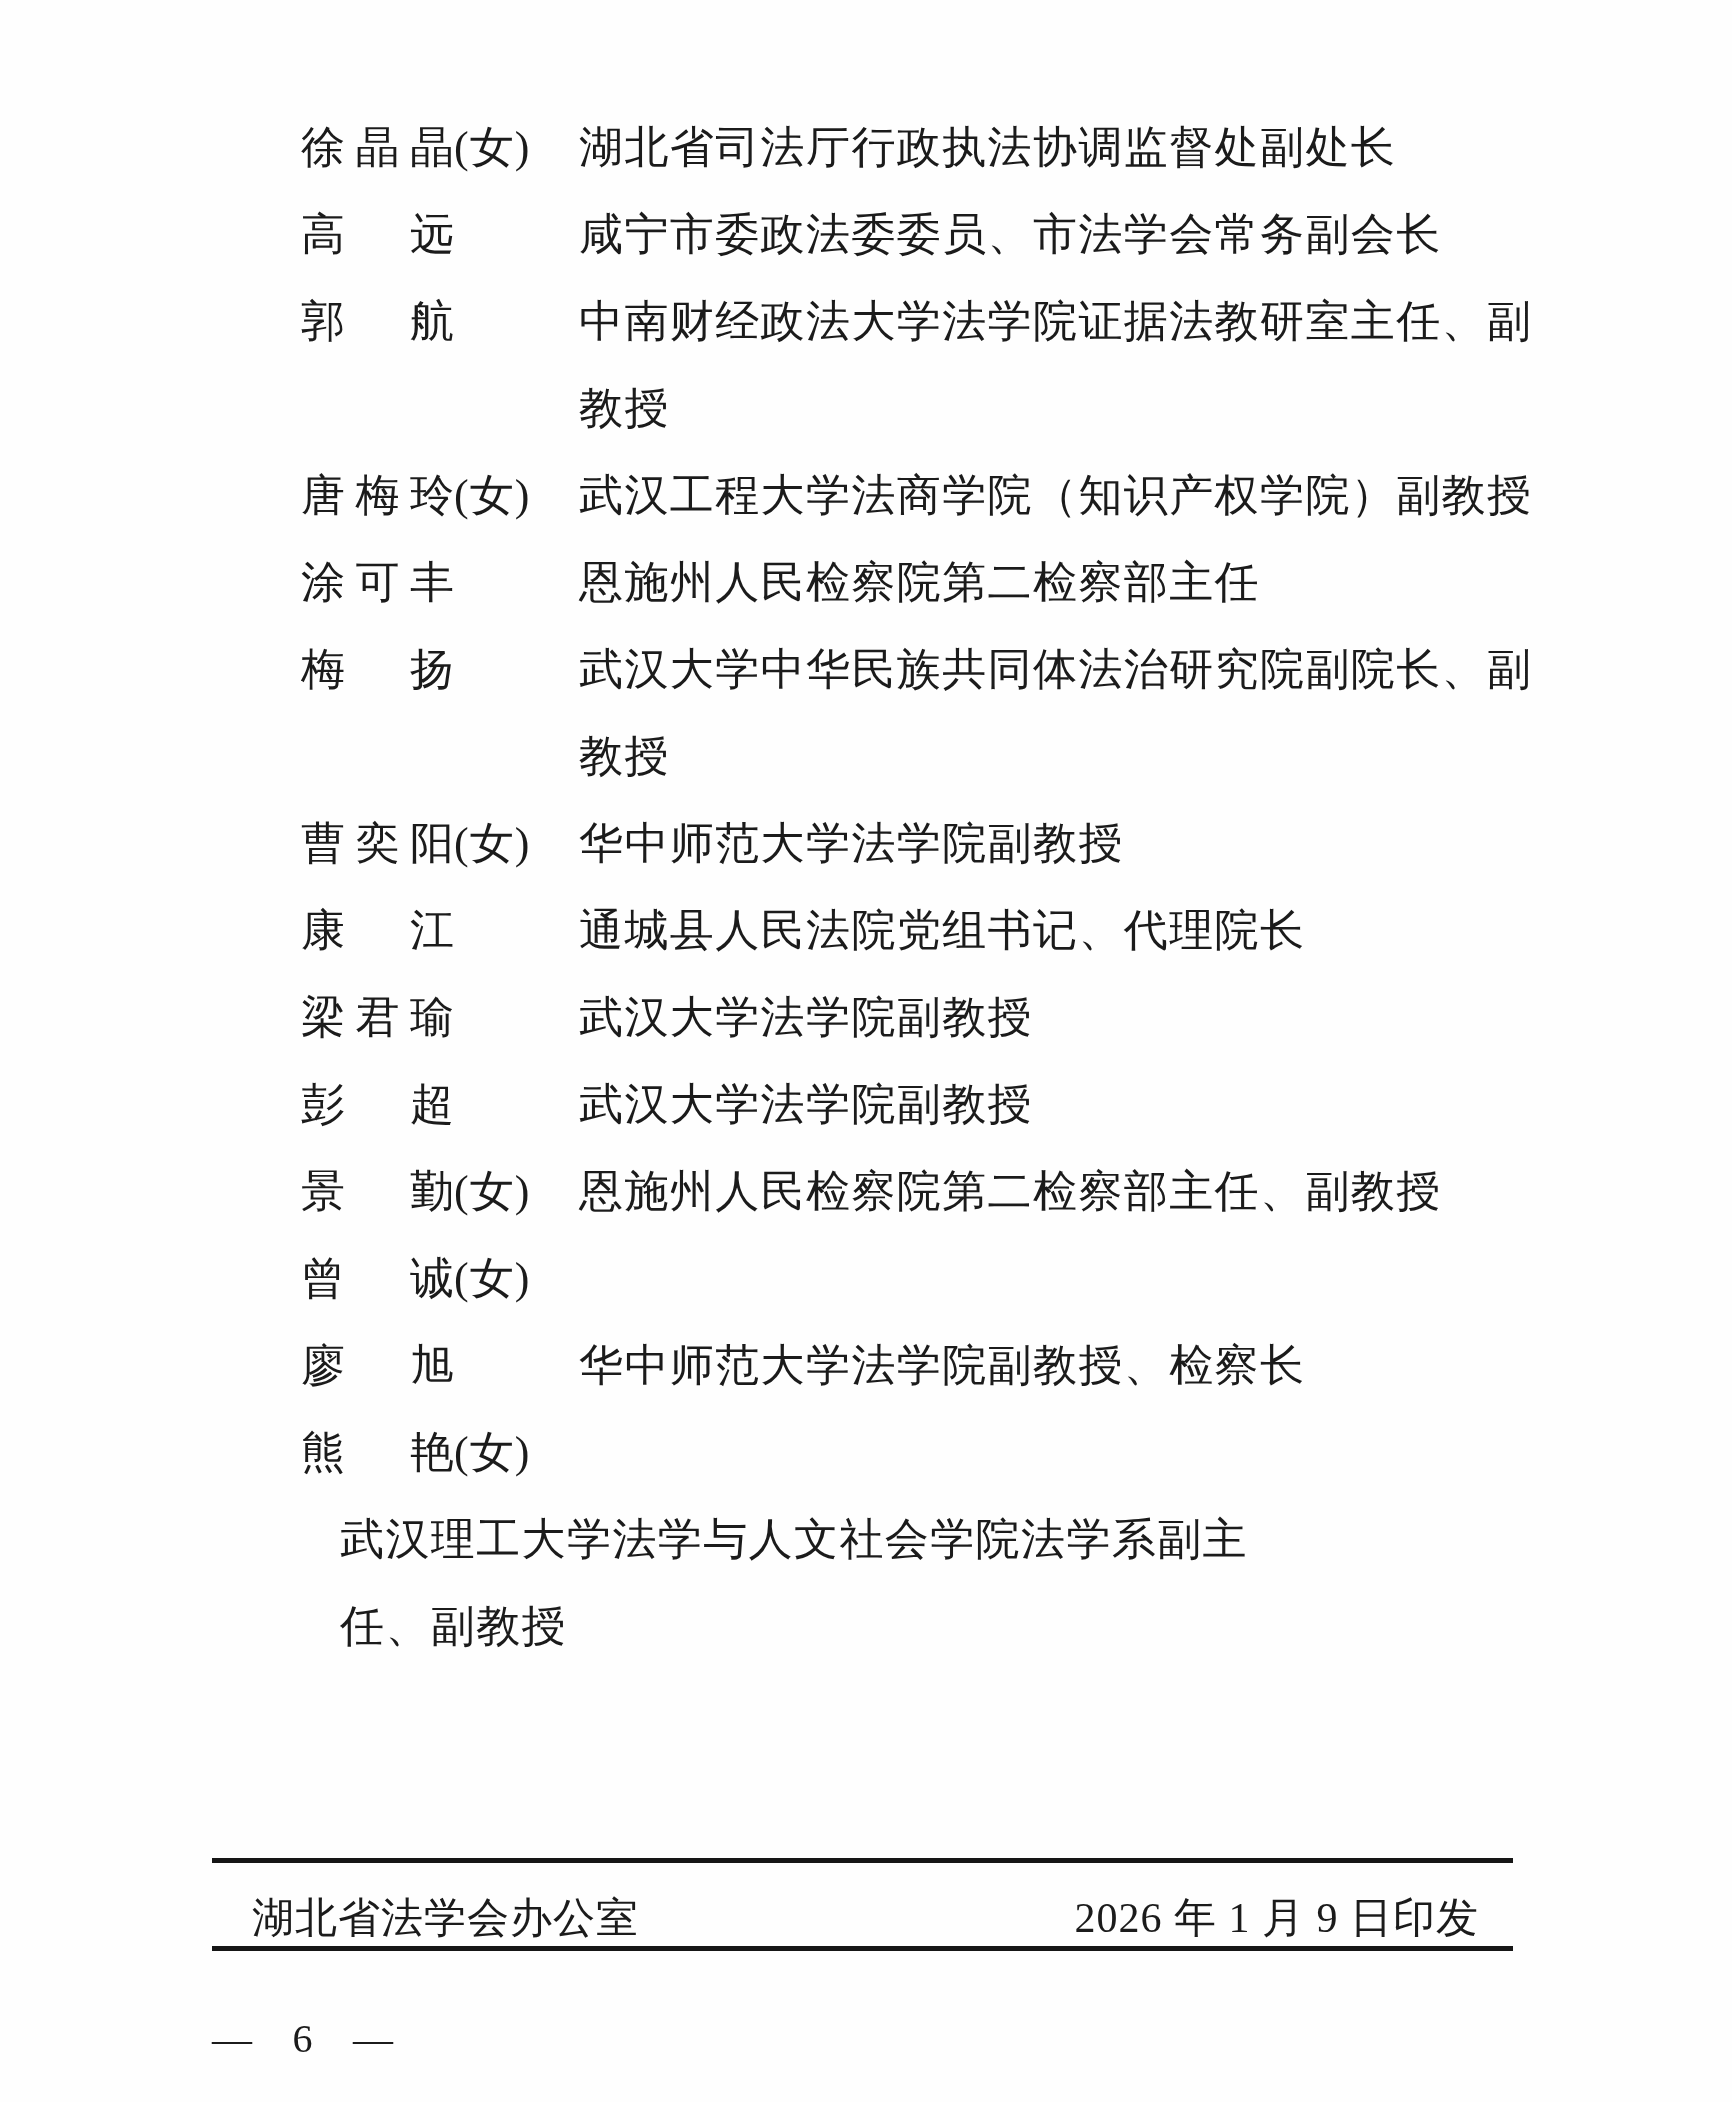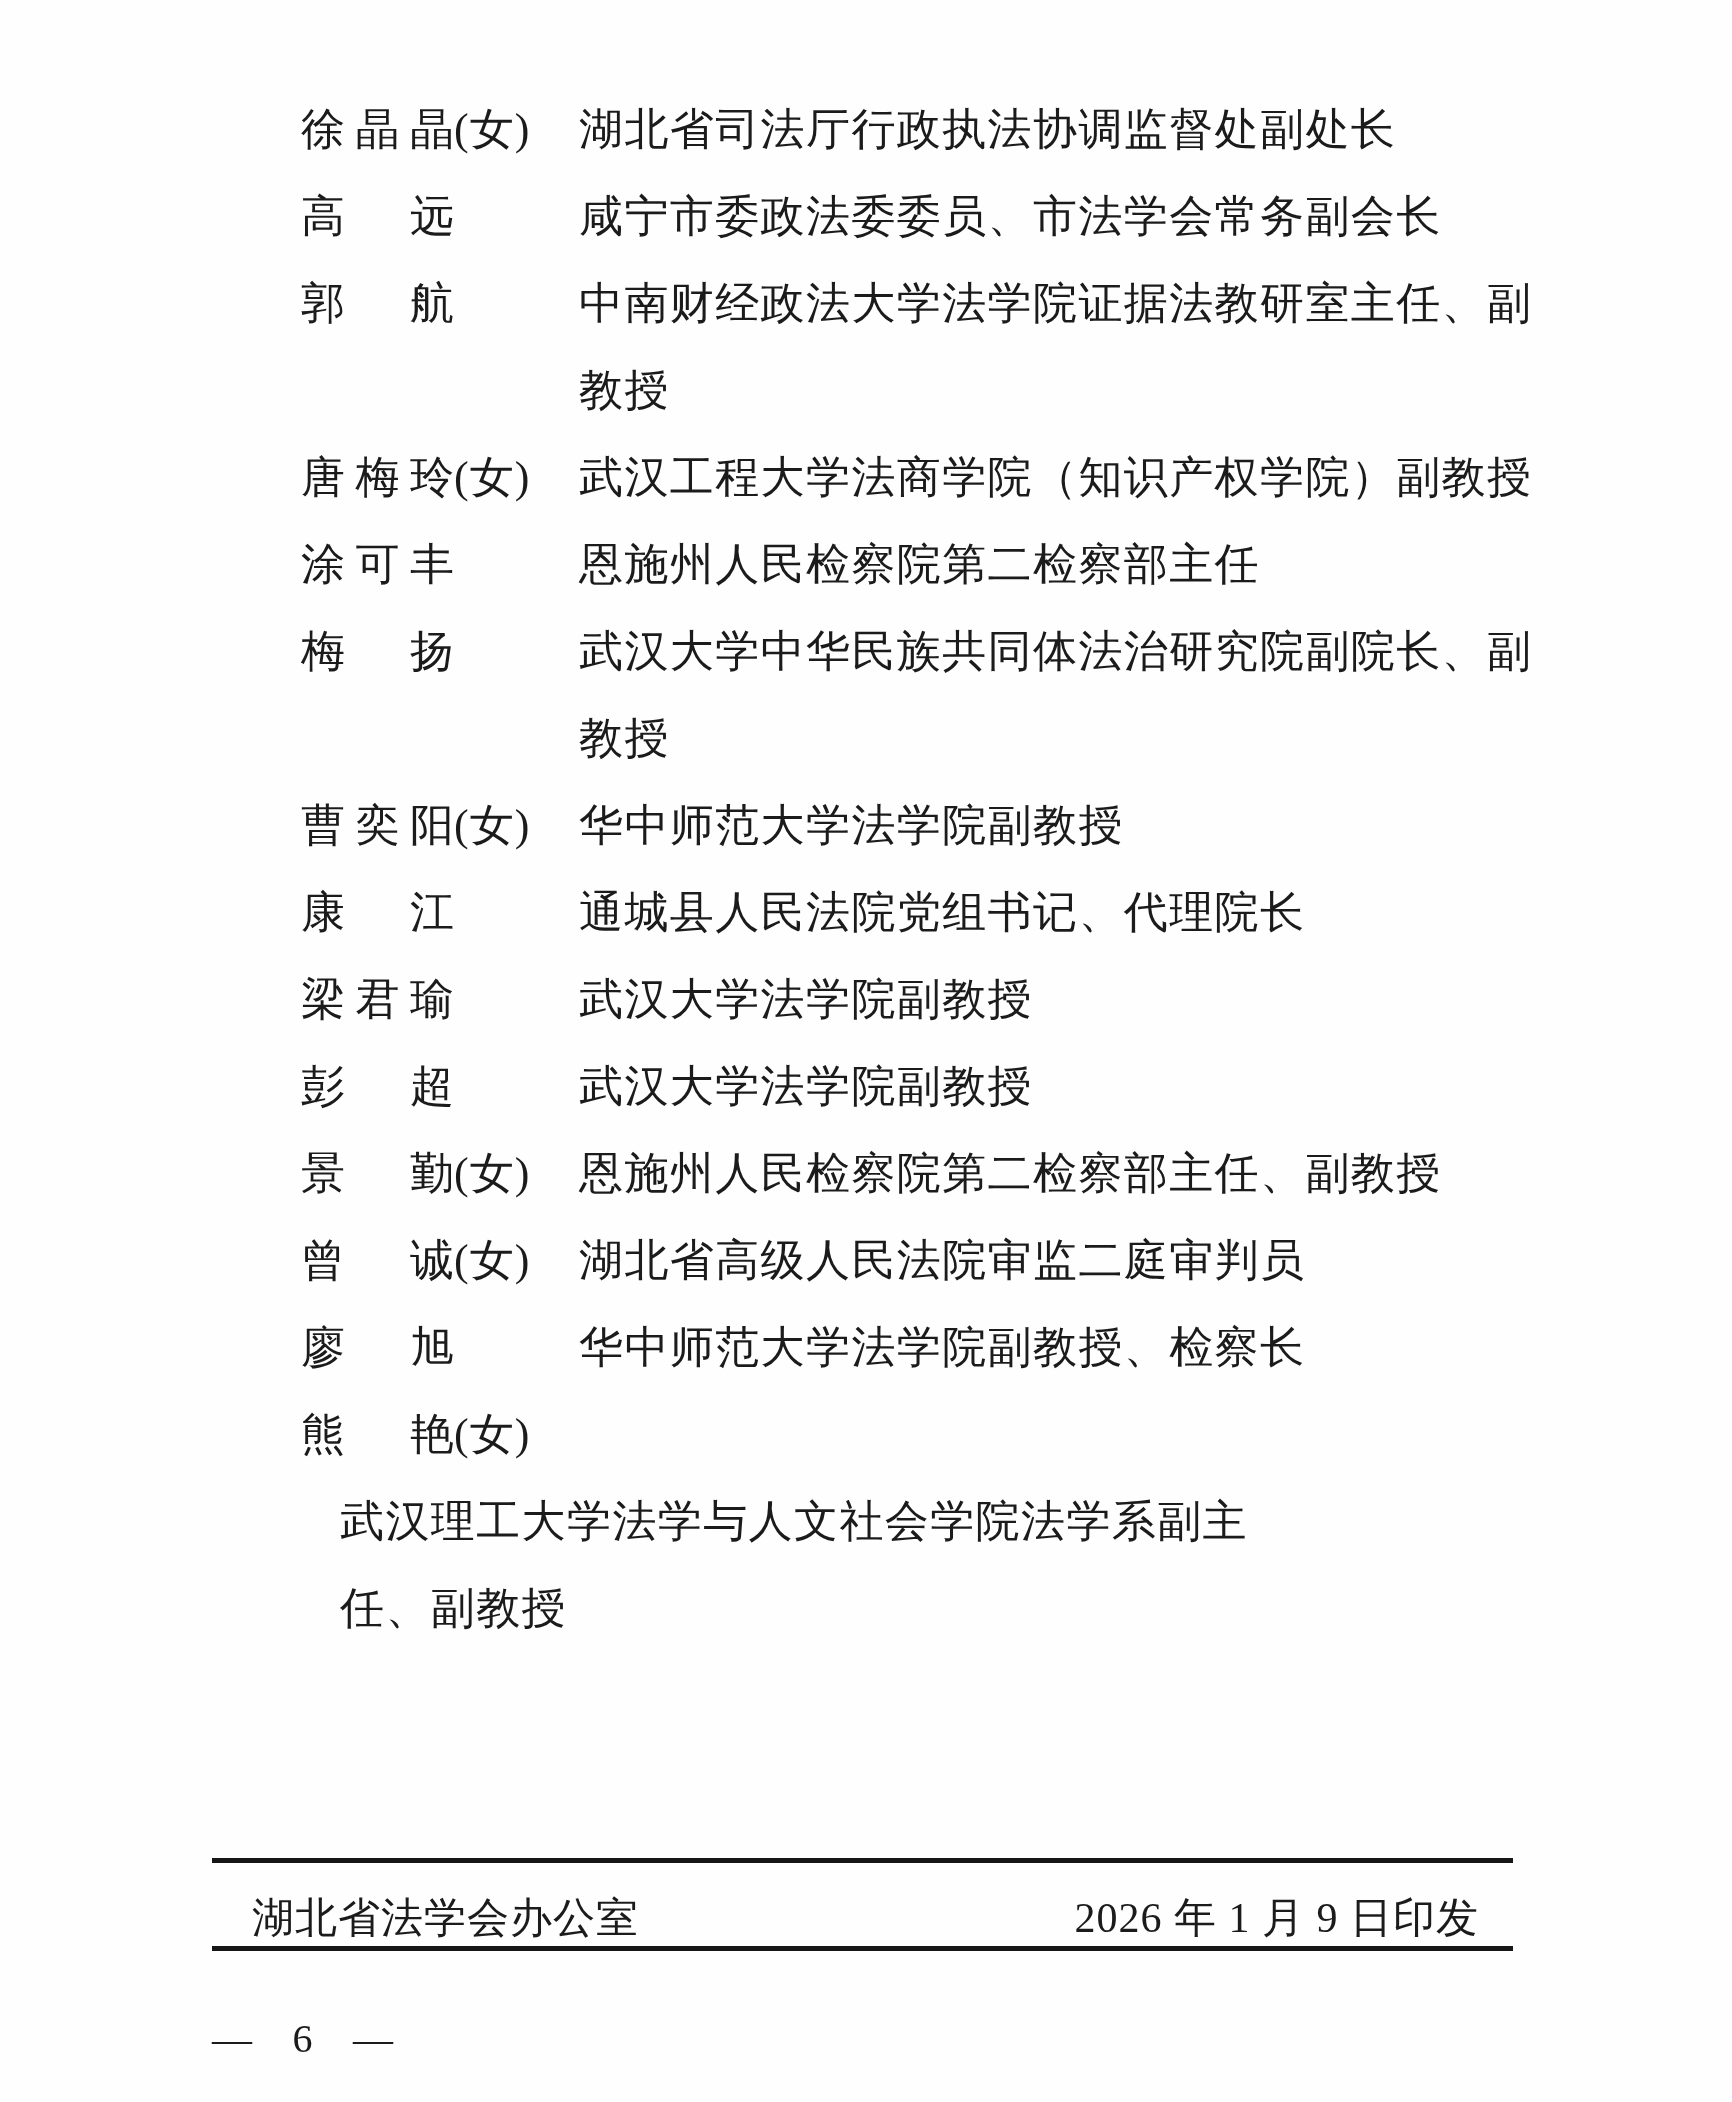--- a/index.html
+++ b/index.html
@@ -13,21 +13,21 @@
     width: 1732px;
     height: 2102px;
     background: #fefefe;
     overflow: hidden;
     font-family: "Liberation Serif", serif;
     color: #1b1b1b;
   }
   .roster {
     position: absolute;
     left: 301px;
-    top: 86px;
+    top: 104px;
   }
   .entry {
     display: flex;
   }
   .name-col {
     flex: none;
     width: 239px;
     height: 87px;
     line-height: 87px;
     font-size: 44px;
@@ -166,23 +166,20 @@
 
     <div class="entry">
       <div class="name-col"><span class="person-name">景　勤</span><span class="gender-suffix">(女)</span></div>
       <div class="desc-col">
         <div class="desc-line">恩施州人民检察院第二检察部主任、副教授</div>
       </div>
     </div>
 
     <div class="entry">
       <div class="name-col"><span class="person-name">曾　诚</span><span class="gender-suffix">(女)</span></div>
-      <div class="desc-col">
-        <div class="desc-line">湖北省高级人民法院审监二庭审判员</div>
-      </div>
     </div>
 
     <div class="entry">
       <div class="name-col"><span class="person-name">廖　旭</span><span class="gender-suffix"></span></div>
       <div class="desc-col">
         <div class="desc-line">华中师范大学法学院副教授、检察长</div>
       </div>
     </div>
 
     <div class="entry">

